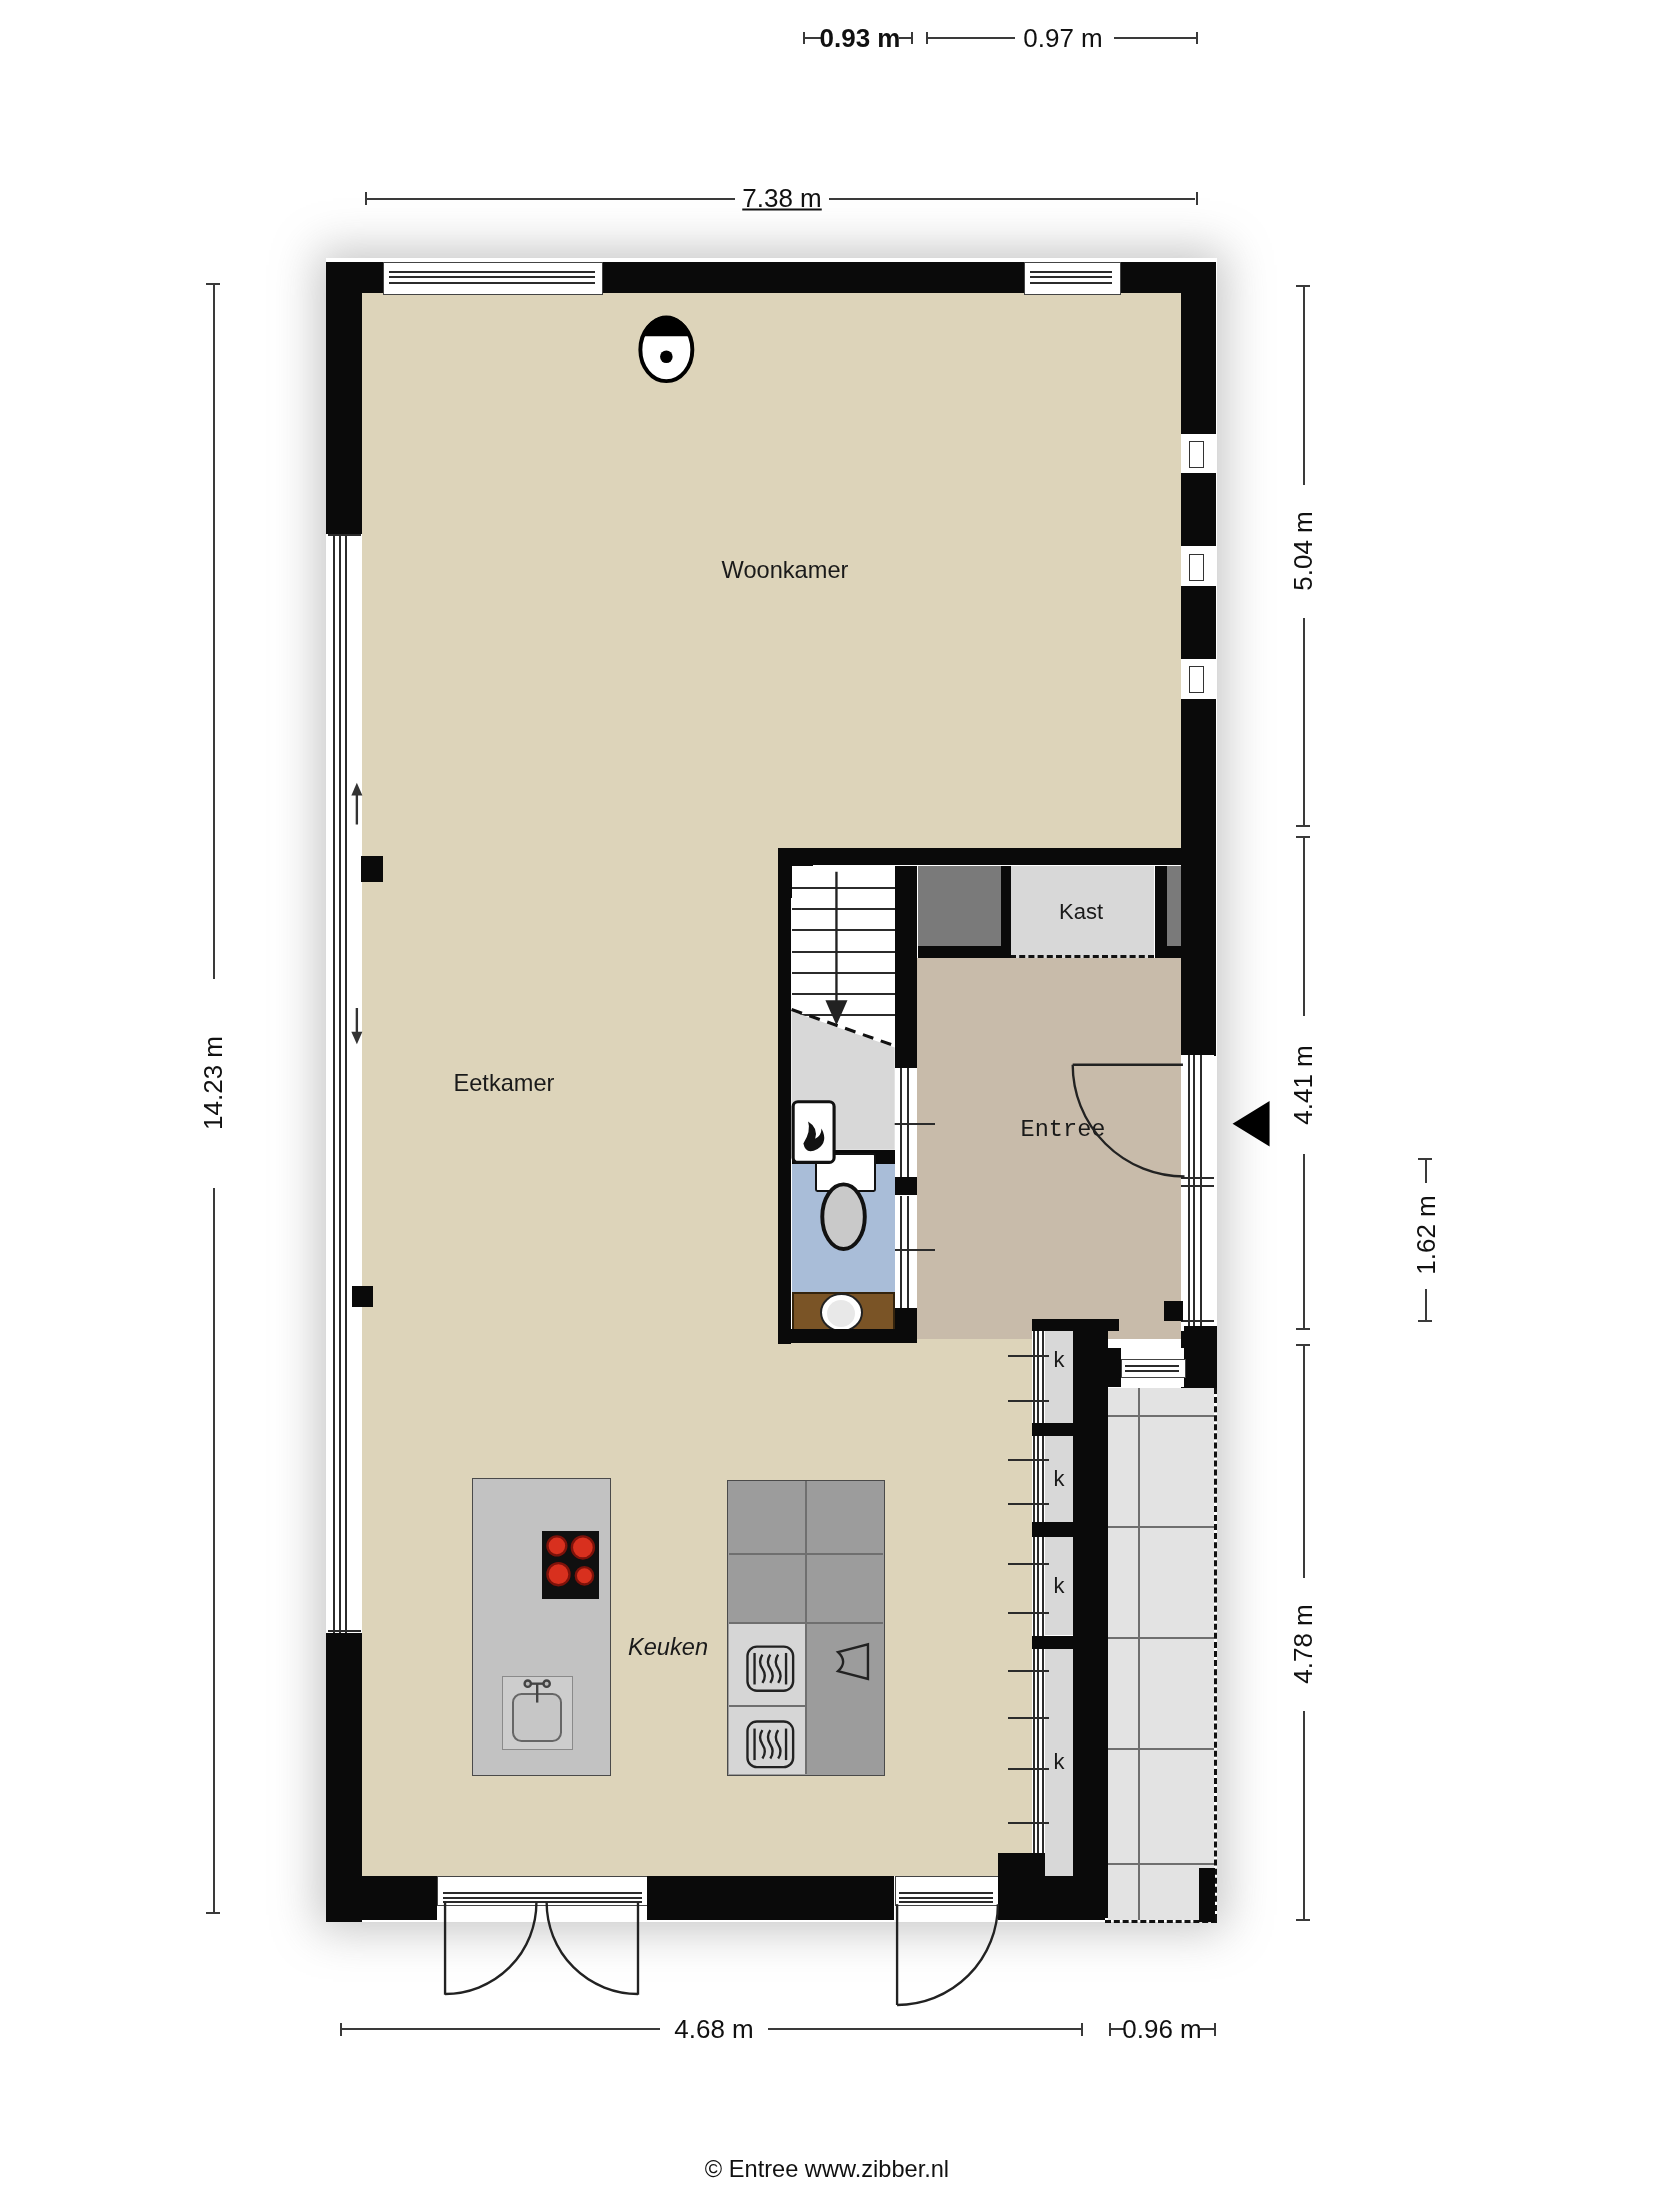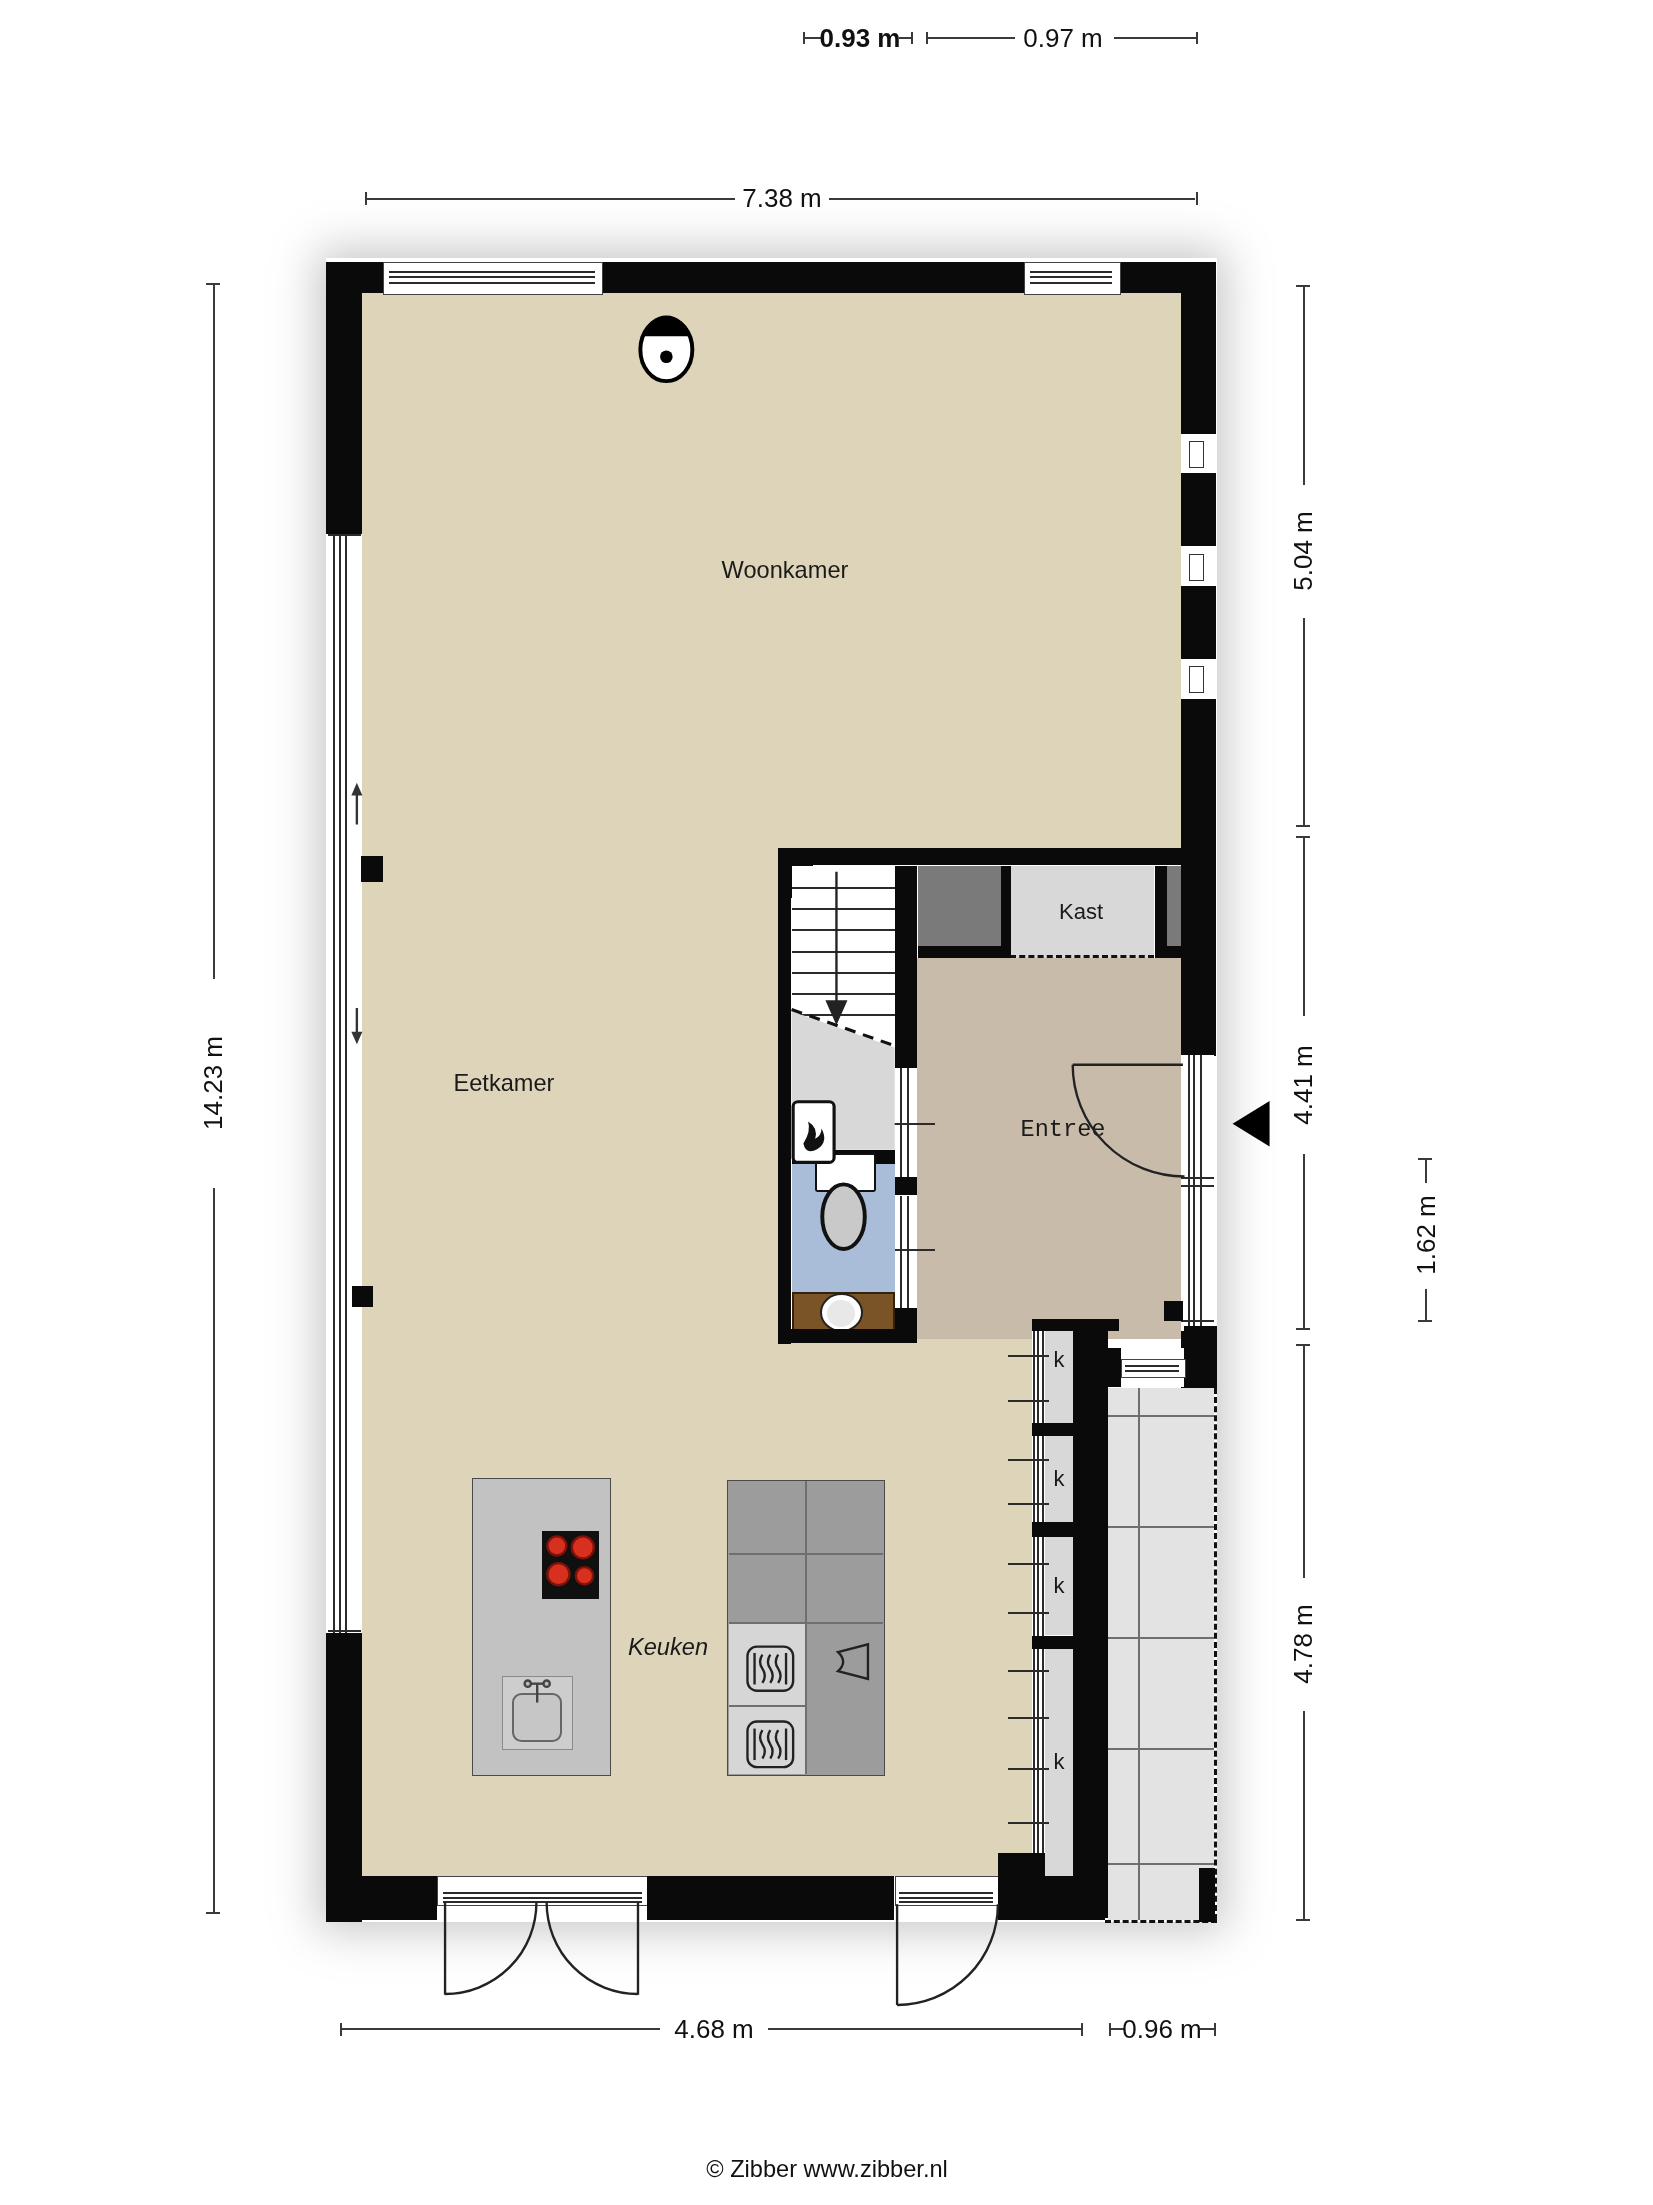--- a/index.html
+++ b/index.html
@@ -207,21 +207,21 @@
   <div class="tkv" style="left:911px;top:31.5px;"></div>
 
   <div class="tkv" style="left:926px;top:31.5px;"></div>
   <div class="dl" style="left:928px;top:37px;width:87px;height:1.6px;"></div>
   <div class="abs dim hc" style="left:1063px;top:38px;">0.97 m</div>
   <div class="dl" style="left:1114px;top:37px;width:82px;height:1.6px;"></div>
   <div class="tkv" style="left:1196px;top:31.5px;"></div>
 
   <div class="tkv" style="left:365px;top:192px;"></div>
   <div class="dl" style="left:366px;top:198px;width:369px;height:1.6px;"></div>
-  <div class="abs dim hc" style="left:782px;top:198px;">7.38 m</div>
+  <div class="abs dim hc" style="left:782px;top:198px;text-decoration:underline;">7.38 m</div>
   <div class="dl" style="left:829px;top:198px;width:366px;height:1.6px;"></div>
   <div class="tkv" style="left:1196px;top:192px;"></div>
 
   <div class="tkh" style="left:206px;top:283px;"></div>
   <div class="dl" style="left:213px;top:284px;width:1.6px;height:695px;"></div>
   <div class="abs dim vt" style="left:213px;top:1083px;">14.23 m</div>
   <div class="dl" style="left:213px;top:1188px;width:1.6px;height:725px;"></div>
   <div class="tkh" style="left:206px;top:1912px;"></div>
 
   <div class="tkh" style="left:1296px;top:285px;"></div>
@@ -340,16 +340,16 @@
       <line x1="958" y1="2195" x2="958" y2="2235"></line>
       <line x1="998" y1="2195" x2="998" y2="2235"></line>
       <path d="M 968 2197 q -6 9 0 18 q 6 9 0 18"></path>
       <path d="M 978 2197 q -6 9 0 18 q 6 9 0 18"></path>
       <path d="M 988 2197 q -6 9 0 18 q 6 9 0 18"></path>
     </g>
 
     <path d="M 1102 2088 L 1102 2132 L 1064 2122 Q 1077 2110 1064 2098 Z" fill="none" stroke="#222" stroke-width="3"></path>
   </svg>
 
-  <div class="footer" style="top:2156px;">© Zibber www.zibber.nl</div>
+  <div class="footer" style="top:2156px;">© Entree www.zibber.nl</div>
 
 </div>
 
 
 </body></html>

